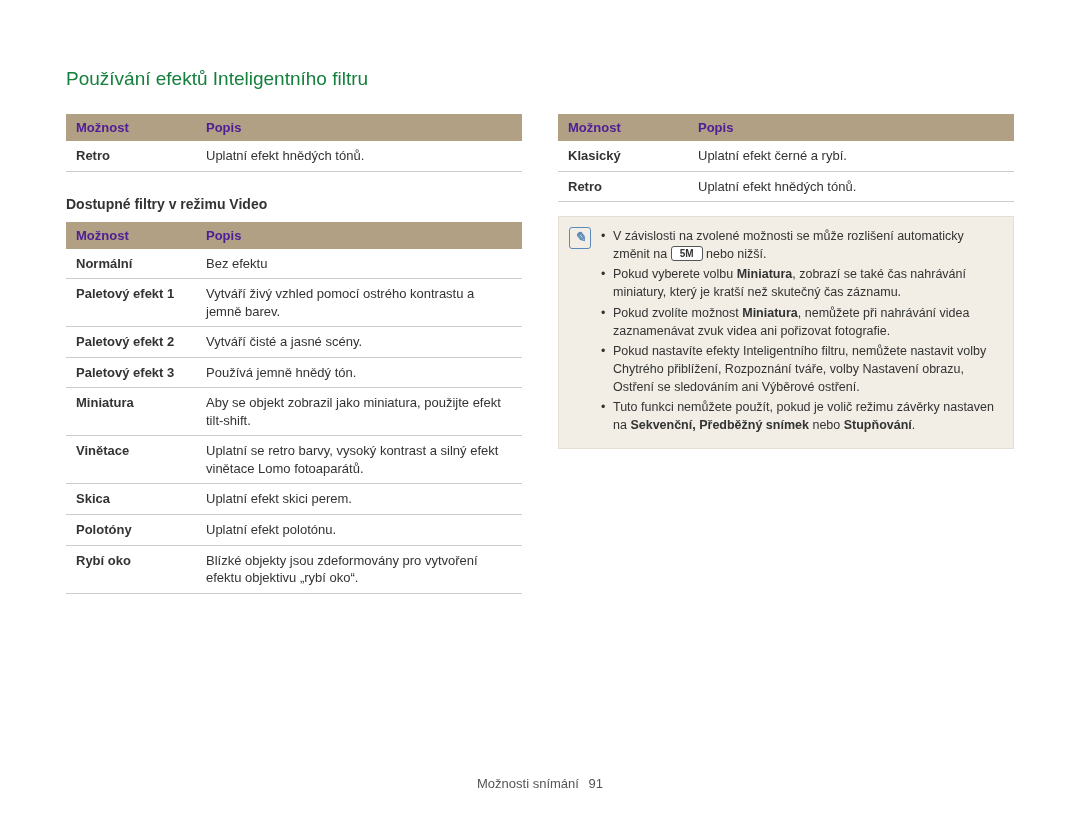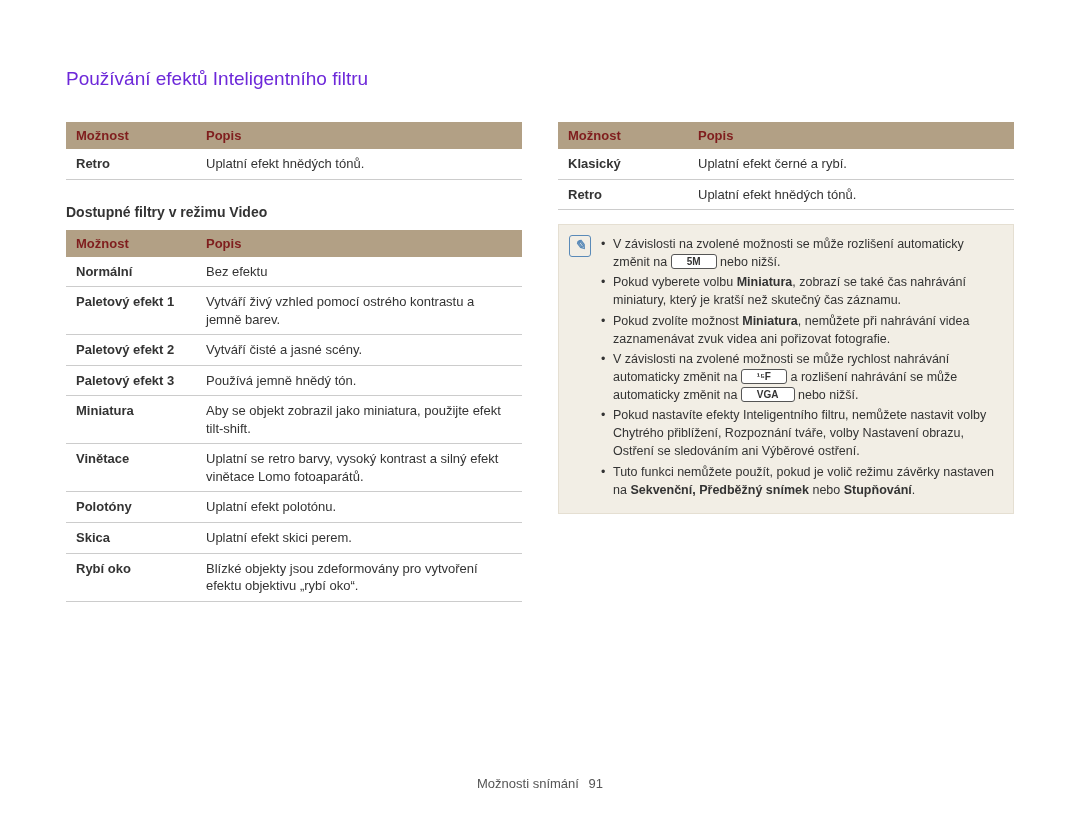--- a/index.html
+++ b/index.html
@@ -11,39 +11,39 @@
     font-size: 13px;
     color: #333;
     position: relative;
   }
   .page {
     padding: 68px 66px 0 66px;
   }
   .page-title {
     font-size: 19px;
     font-weight: 400;
-    color: #6d28d9;
-    margin-bottom: 32px;
+    color: #15803d;
+    margin-bottom: 24px;
   }
   .columns {
     display: flex;
     gap: 36px;
   }
   .col {
     flex: 1;
     min-width: 0;
   }
   table {
     width: 100%;
     border-collapse: collapse;
     font-size: 13px;
   }
   thead th {
     background: #b2a085;
-    color: #7f1d1d;
+    color: #4c1d95;
     font-weight: bold;
     text-align: left;
     padding: 6px 10px;
   }
   thead th:first-child { width: 130px; }
   tbody td {
     padding: 6px 10px;
     border-bottom: 1px solid #ccc;
     vertical-align: top;
     line-height: 1.35;
@@ -84,21 +84,21 @@
   .note-list li::before {
     content: "•";
     position: absolute;
     left: 0;
     top: 0;
   }
   .inline-badge {
     display: inline-block;
     border: 1px solid #555;
     border-radius: 3px;
-    padding: 0 15px;
+    padding: 0 8px;
     font-size: 10px;
     line-height: 13px;
     vertical-align: 1px;
     font-weight: bold;
     background: #fff;
   }
   .footer {
     position: absolute;
     bottom: 24px;
     left: 0;
@@ -161,26 +161,26 @@
             </tr>
             <tr>
               <td>Miniatura</td>
               <td>Aby se objekt zobrazil jako miniatura, použijte efekt tilt-shift.</td>
             </tr>
             <tr>
               <td>Vinětace</td>
               <td>Uplatní se retro barvy, vysoký kontrast a silný efekt vinětace Lomo fotoaparátů.</td>
             </tr>
             <tr>
+              <td>Skica</td>
+              <td>Uplatní efekt skici perem.</td>
+            </tr>
+            <tr>
               <td>Polotóny</td>
               <td>Uplatní efekt polotónu.</td>
-            </tr>
-            <tr>
-              <td>Skica</td>
-              <td>Uplatní efekt skici perem.</td>
             </tr>
             <tr>
               <td>Rybí oko</td>
               <td>Blízké objekty jsou zdeformovány pro vytvoření efektu objektivu „rybí oko“.</td>
             </tr>
           </tbody>
       </table>
     </div>
 
     <div class="col">
@@ -208,23 +208,20 @@
         <ul class="note-list">
           <li>
             <span>V závislosti na zvolené možnosti se může rozlišení automaticky změnit na </span><span class="inline-badge">5M</span><span> nebo nižší.</span>
           </li>
           <li>
             <span>Pokud vyberete volbu </span><b>Miniatura</b><span>, zobrazí se také čas nahrávání miniatury, který je kratší než skutečný čas záznamu.</span>
           </li>
           <li>
             <span>Pokud zvolíte možnost </span><b>Miniatura</b><span>, nemůžete při nahrávání videa zaznamenávat zvuk videa ani pořizovat fotografie.</span>
           </li>
-          <li>
-            <span>V závislosti na zvolené možnosti se může rychlost nahrávání automaticky změnit na </span><span class="inline-badge">¹⁵F</span><span> a rozlišení nahrávání se může automaticky změnit na </span><span class="inline-badge">VGA</span><span> nebo nižší.</span>
-          </li>
           <li>Pokud nastavíte efekty Inteligentního filtru, nemůžete nastavit volby Chytrého přiblížení, Rozpoznání tváře, volby Nastavení obrazu, Ostření se sledováním ani Výběrové ostření.</li>
           <li>
             <span>Tuto funkci nemůžete použít, pokud je volič režimu závěrky nastaven na </span><b>Sekvenční, Předběžný snímek</b><span> nebo </span><b>Stupňování</b><span>.</span>
           </li>
         </ul>
       </div>
     </div>
   </div>
 </div>
 

